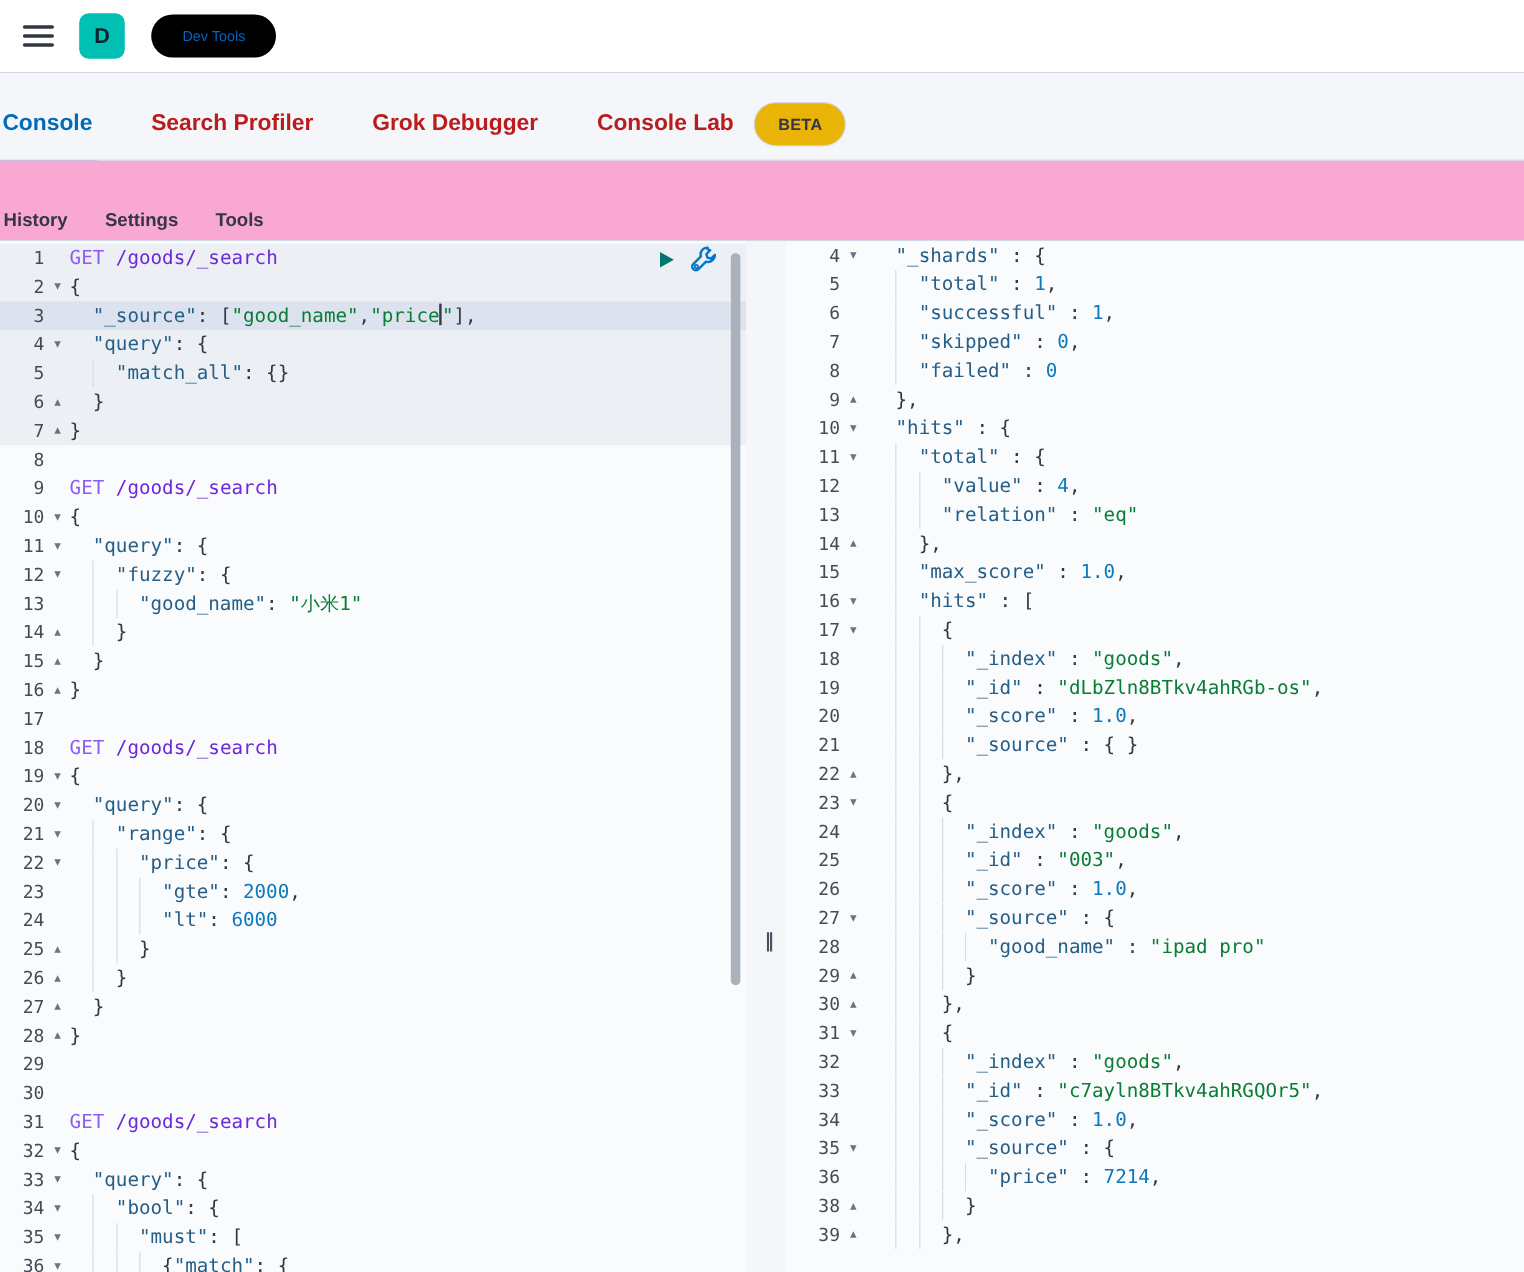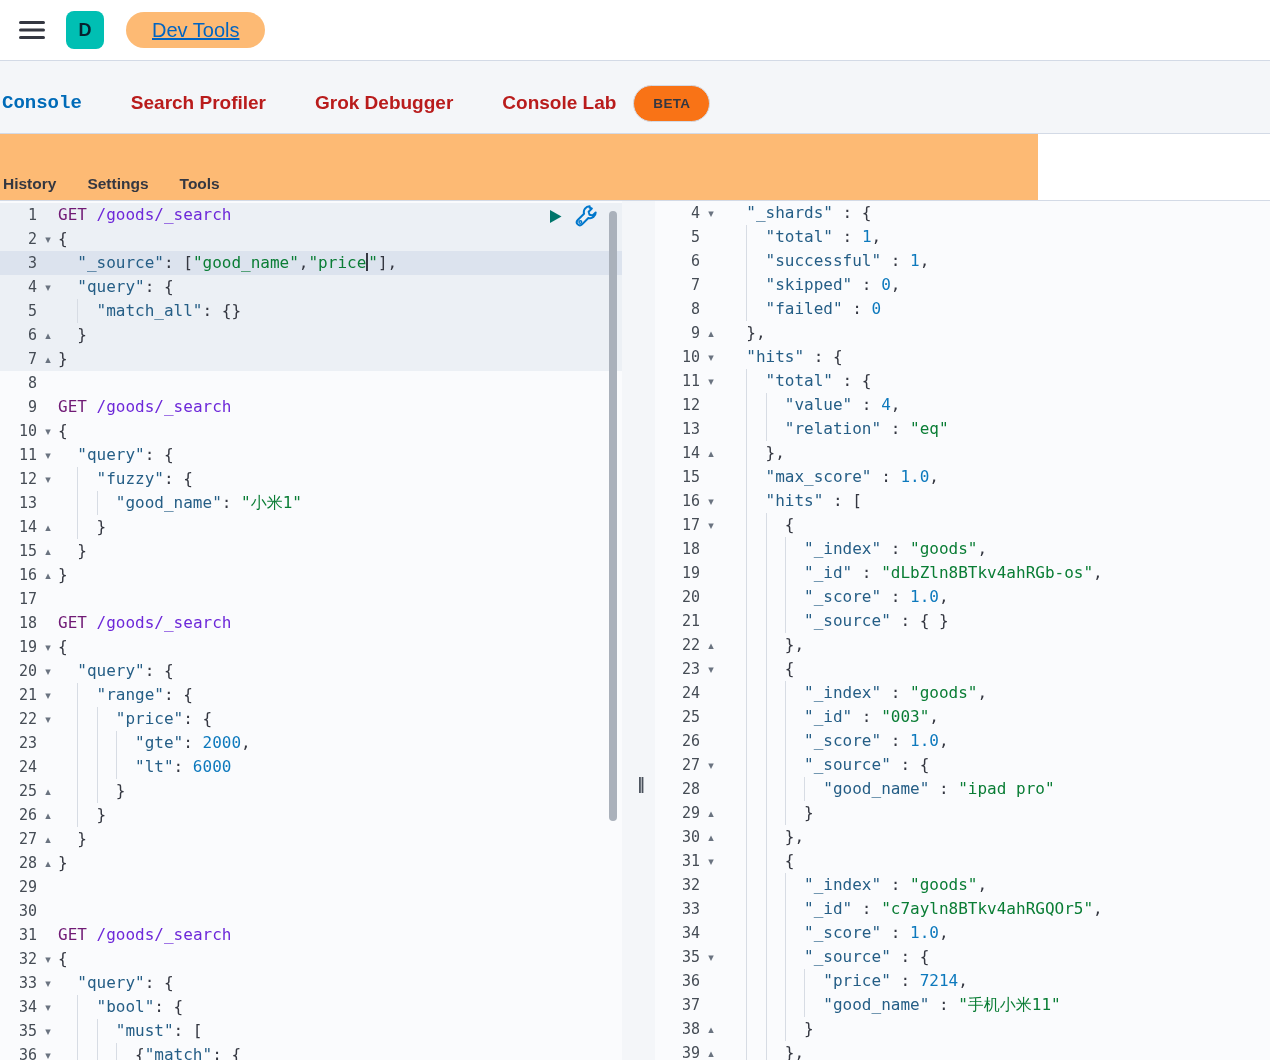--- a/index.html
+++ b/index.html
@@ -8,40 +8,40 @@
 
   
   .header { position:absolute; left:0; top:0; width:1270px; height:61px;
     background:#fff; border-bottom:1px solid #d3dae6; display:flex; align-items:center; }
   .hamburger { margin-left:12px; width:40px; height:40px; display:flex; align-items:center;
     justify-content:center; cursor:pointer; background:none; border:none; }
   .logo-badge { margin-left:14px; width:38px; height:38px; border-radius:8px;
     background:#00bfb3; color:#07212e; font-weight:bold; font-size:18px;
     display:flex; align-items:center; justify-content:center; cursor:pointer; }
   .crumb-pill { margin-left:22px; height:36px; padding:0 26px; border-radius:18px;
-    background:#fdba74; color:#0064c2; font-size:20px; display:flex; align-items:center;
-    cursor:pointer;text-decoration:underline; }
+    background:#000000; color:#0064c2; font-size:12px; display:flex; align-items:center;
+    cursor:pointer; }
 
   
   .tabbar { position:absolute; left:0; top:61px; width:1270px; height:73px;
     background:#f4f6f9; border-bottom:1px solid #d3dae6;
     display:flex; align-items:center; padding:12px 0 0 2px; }
   .tab { font-size:19px; font-weight:bold; color:#b91c1c; margin-right:49px;
     cursor:pointer; position:relative; background:none; border:none;
     font-family:"Liberation Sans", sans-serif; }
-  .tab.active { color:#006bb8;font-family:Liberation Mono, monospace; }
+  .tab.active { color:#006bb8; }
   .tab.active::after { content:""; position:absolute; left:-2px; right:-4px; bottom:-23px;
     height:3px; background:#006bb8; }
   .beta-pill { margin-left:-32px; height:37px; padding:0 19px; border:1px solid #d3dae6;
-    border-radius:19px; background:#f97316; color:#343741; font-size:13.5px; font-weight:bold;
+    border-radius:19px; background:#eab308; color:#343741; font-size:13.5px; font-weight:bold;
     display:flex; align-items:center; letter-spacing:.3px; }
 
   
-  .subnav { position:absolute; left:0; top:134px; width:1038px; height:66px;
-    background:#fdba74; display:flex; gap:31px; padding:34px 0 0 3px; }
+  .subnav { position:absolute; left:0; top:134px; width:1270px; height:66px;
+    background:#f9a8d4; display:flex; gap:31px; padding:34px 0 0 3px; }
   .subnav-item { font-size:15.5px; font-weight:bold; color:#343741; cursor:pointer;
     background:none; border:none; font-family:"Liberation Sans", sans-serif; }
 
   
   .workspace { position:absolute; left:0; top:200px; width:1270px; height:860px;
     background:#f4f6f9; border-top:1px solid #d3dae6; }
   .pane { position:absolute; top:0; bottom:0; background:#fafbfd; overflow:hidden; }
   #left-pane  { left:0; width:622px; padding-top:2px; }
   #right-pane { left:655px; width:615px; }
 
@@ -51,21 +51,21 @@
   .gut { flex:none; text-align:right; padding-right:3px; color:#454c55;
     font:15px/24px "DejaVu Sans Mono", monospace; }
   #left-pane  .gut { width:40px; }
   #right-pane .gut { width:48px; }
   .fold { flex:none; width:16px; text-align:center; color:#6a7380;
     font-size:11px; line-height:24px; cursor:pointer; }
   .code { flex:1; overflow:hidden; white-space:pre;
     font:16px/24px "DejaVu Sans Mono", monospace; padding-left:2px; }
   #right-pane .code { padding-left:8px; }
 
-  .tk-m { color:#701a75; }          
+  .tk-m { color:#8b5cf6; }          
   .tk-u { color:#6d28d9; }          
   .tk-p { color:#343741; }          
   .tk-k { color:#255e86; }          
   .tk-n { color:#0d79bd; }          
   .tk-s { color:#0a7d35; }          
   .tk-t { color:#343741; }
   .guide { display:inline-block; width:2ch; white-space:pre;
     box-shadow:inset 1px 0 #d7dce4; }
   .cursor { display:inline-block; width:2px; height:18px; background:#343741;
     vertical-align:-3px; }
@@ -473,25 +473,20 @@
         <span class="gut">35</span>
         <span class="fold">▾</span>
         <span class="code"><span class="tk-t">  </span><span class="tk-t guide">  </span><span class="tk-t guide">  </span><span class="tk-t guide">  </span><span class="tk-k">"_source"</span><span class="tk-p"> : {</span></span>
       </div>
       <div class="crow">
         <span class="gut">36</span>
         <span class="fold"></span>
         <span class="code"><span class="tk-t">  </span><span class="tk-t guide">  </span><span class="tk-t guide">  </span><span class="tk-t guide">  </span><span class="tk-t guide">  </span><span class="tk-k">"price"</span><span class="tk-p"> : </span><span class="tk-n">7214</span><span class="tk-p">,</span></span>
       </div>
       <div class="crow">
-        <span class="gut">37</span>
-        <span class="fold"></span>
-        <span class="code"><span class="tk-t">  </span><span class="tk-t guide">  </span><span class="tk-t guide">  </span><span class="tk-t guide">  </span><span class="tk-t guide">  </span><span class="tk-k">"good_name"</span><span class="tk-p"> : </span><span class="tk-s">"手机小米11"</span></span>
-      </div>
-      <div class="crow">
         <span class="gut">38</span>
         <span class="fold">▴</span>
         <span class="code"><span class="tk-t">  </span><span class="tk-t guide">  </span><span class="tk-t guide">  </span><span class="tk-t guide">  </span><span class="tk-p">}</span></span>
       </div>
       <div class="crow">
         <span class="gut">39</span>
         <span class="fold">▴</span>
         <span class="code"><span class="tk-t">  </span><span class="tk-t guide">  </span><span class="tk-t guide">  </span><span class="tk-p">},</span></span>
       </div>
     </div>

